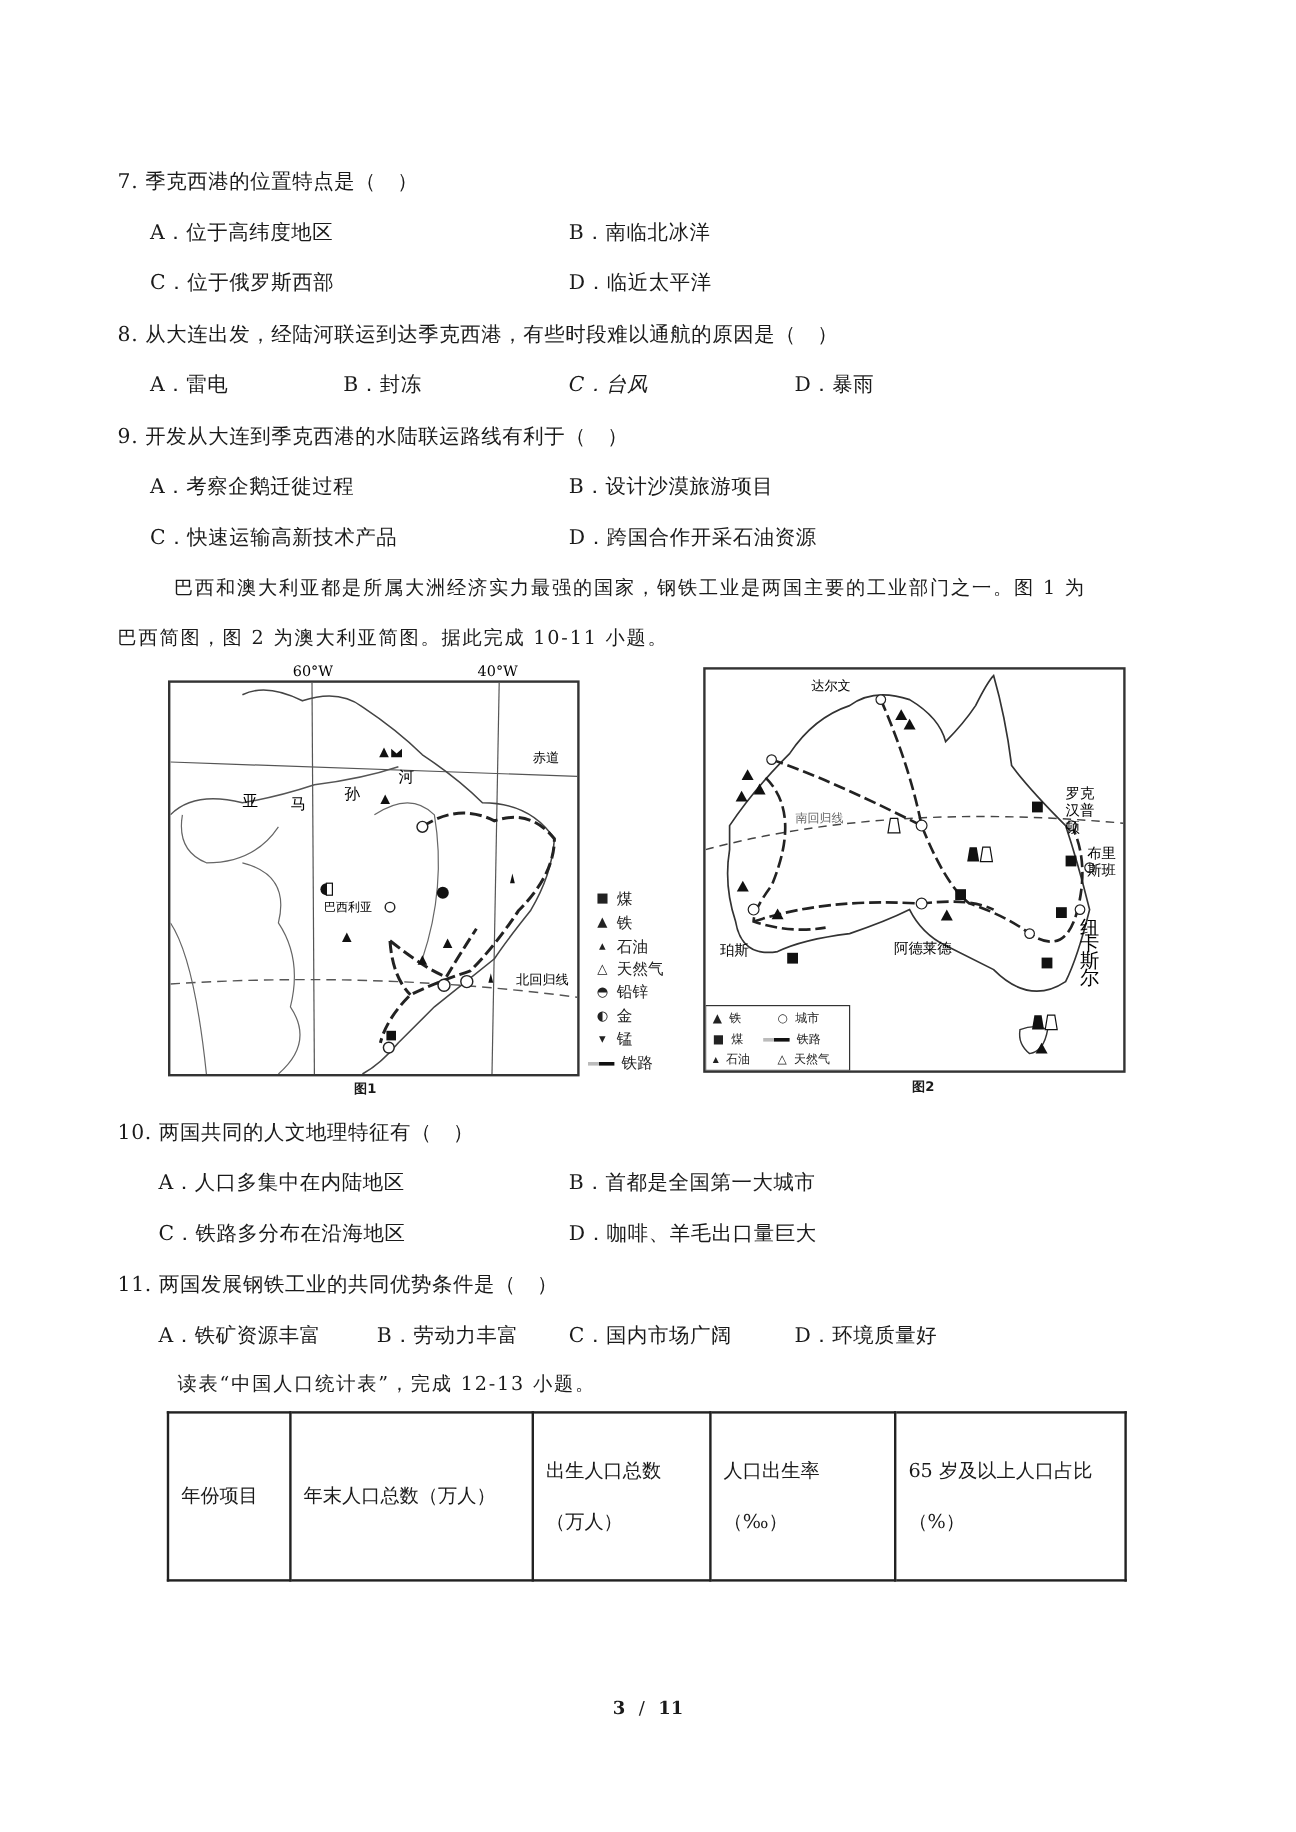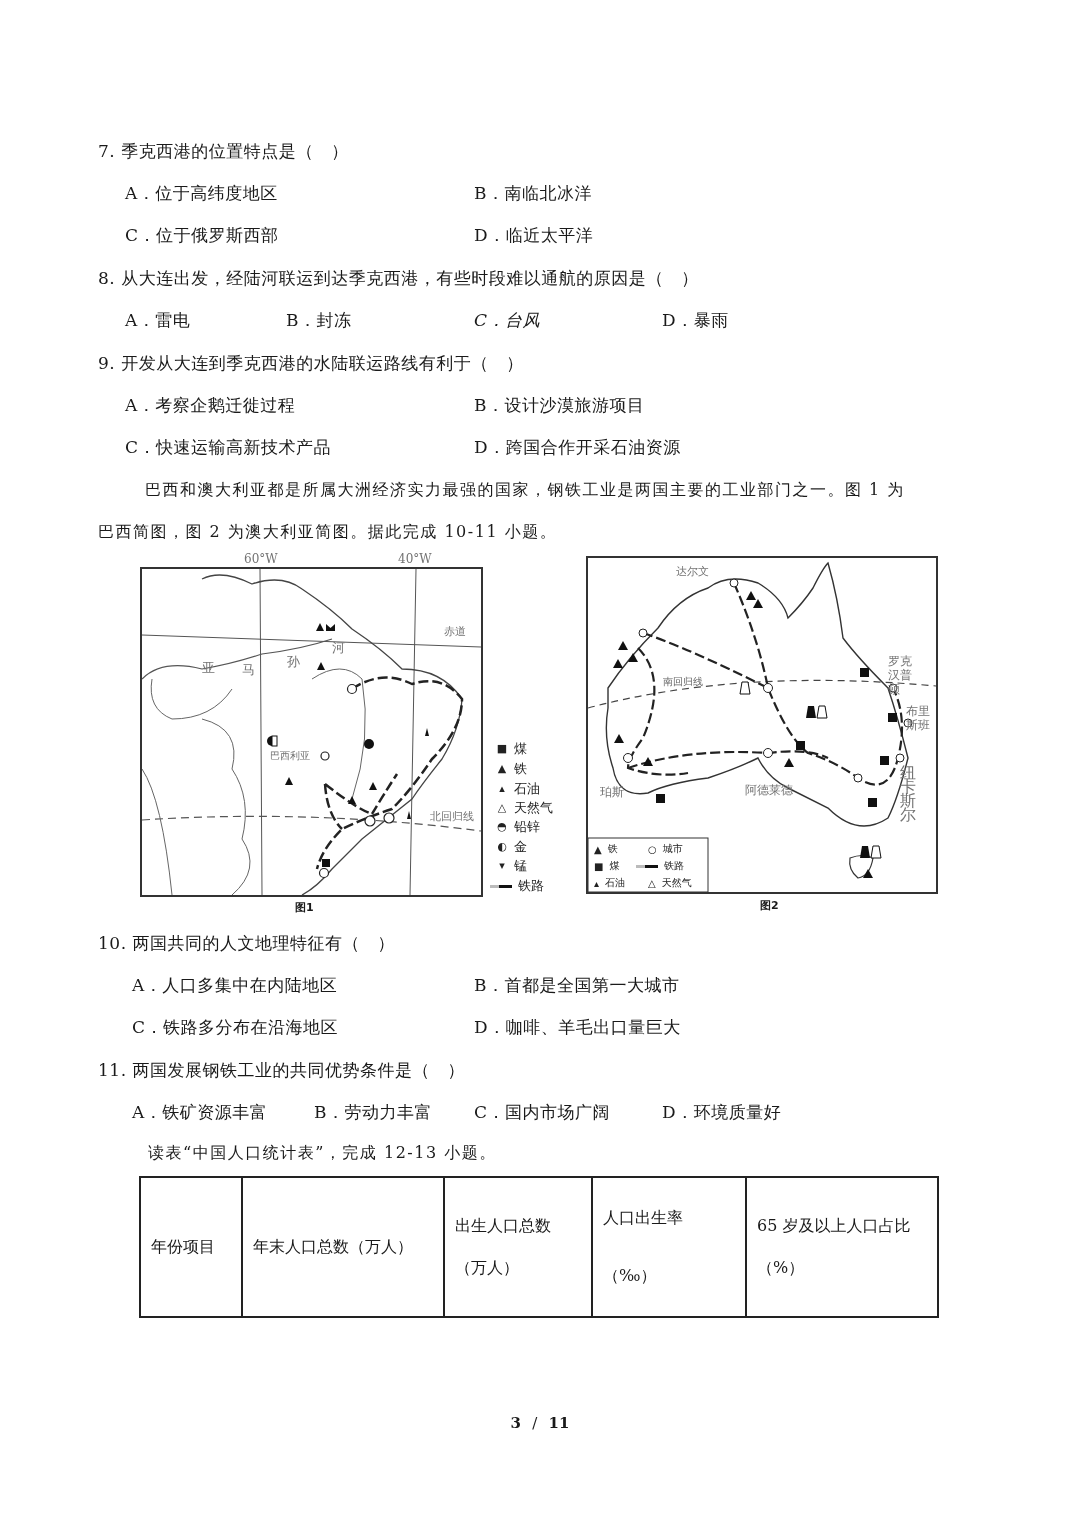--- a/index.html
+++ b/index.html
@@ -4,21 +4,21 @@
 <style>
   html, body { margin: 0; padding: 0; background: #ffffff; }
   body { width: 1080px; height: 1527px; position: relative; overflow: hidden;
          font-family: "DejaVu Serif", "Liberation Serif", serif; color: #1a1a1a; }
   .line { position: absolute; font-size: 17px; white-space: nowrap; letter-spacing: 0.5px; }
   .q { left: 98px; }
   .opt { }
   .passage { font-size: 16px; letter-spacing: 1.5px; }
   .map { position: absolute; border: 2px solid #333; background: #fff; box-sizing: border-box; }
   .cap { position: absolute; font-size: 11px; font-weight: bold; font-family: "DejaVu Sans", sans-serif; }
-  .lbl { position: absolute; font-size: 11px; color: #737373; white-space: nowrap; }
+  .lbl { position: absolute; font-size: 11px; color: #000000; white-space: nowrap; }
   .legend-row { position: absolute; font-size: 13px; color: #222; white-space: nowrap; display: flex; align-items: center; gap: 6px; }
   .sym { display: inline-block; width: 12px; height: 12px; text-align: center; font-size: 11px; line-height: 12px; }
   table.stat { position: absolute; left: 139px; top: 1176px; width: 800px; border-collapse: collapse; font-size: 16px; }
   table.stat td { border: 2px solid #222; vertical-align: middle; padding: 0 10px; line-height: 42px; }
   .pg { position: absolute; left: 0; width: 1080px; top: 1414px; text-align: center; font-weight: bold; font-size: 15px; }
 </style>
 </head>
 <body>
 
 <div class="line q" style="top:140px;">
@@ -230,21 +230,21 @@
 <div class="line opt" style="left:662px;top:1101px;"><span>D．</span><span>环境质量好</span></div>
 
 <div class="line passage" style="left:148px;top:1143px;">读表“中国人口统计表”，完成 12-13 小题。</div>
 
 <table class="stat">
   <tbody>
       <tr style="height:140px;">
     <td style="width:80px;">年份项目</td>
     <td style="width:180px;white-space:normal;line-height:42px;">年末人口总数（万人）</td>
     <td style="width:126px;white-space:normal;line-height:42px;">出生人口总数（万人）</td>
-    <td style="width:132px;white-space:normal;line-height:58px;">人口出生率（‰）</td>
+    <td style="width:132px;white-space:normal;line-height:42px;">人口出生率（‰）</td>
     <td style="white-space:normal;line-height:42px;">65 岁及以上人口占比（%）</td>
   </tr>
 </tbody>
   </table>
 
 <div class="pg">
   <span>3</span>
   <span style="font-weight:normal;margin:0 6px;">/</span>
   <span>11</span>
 </div>

